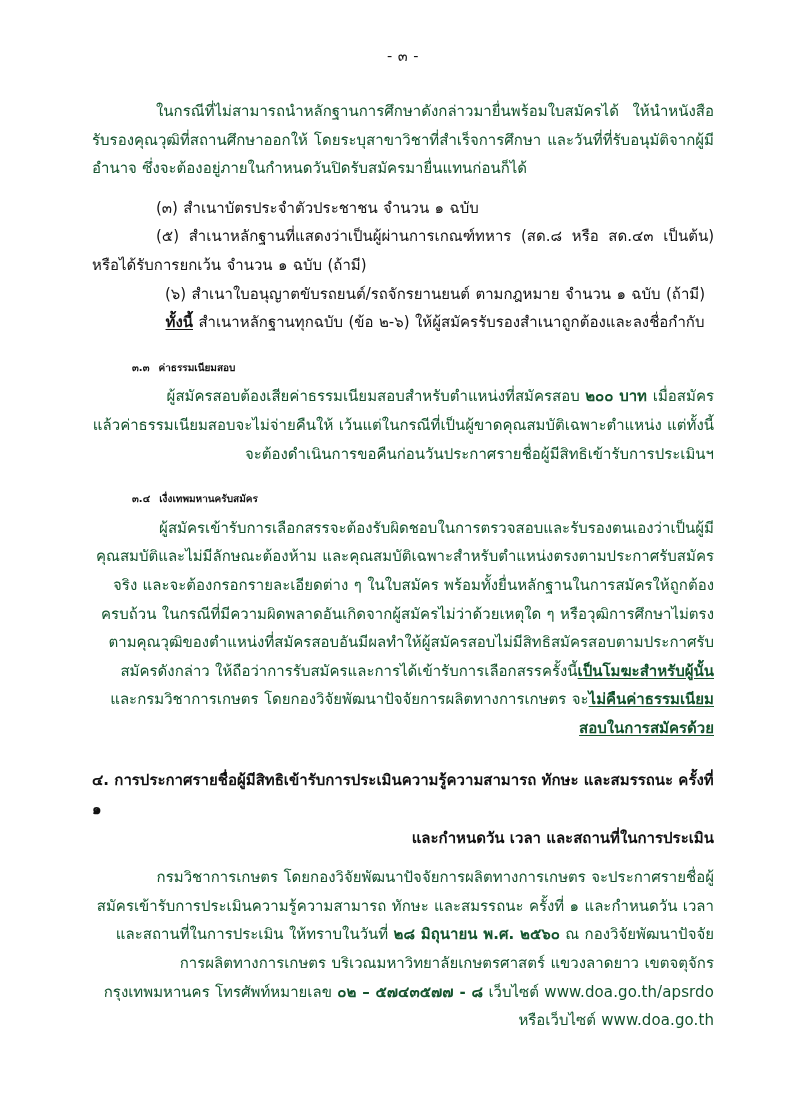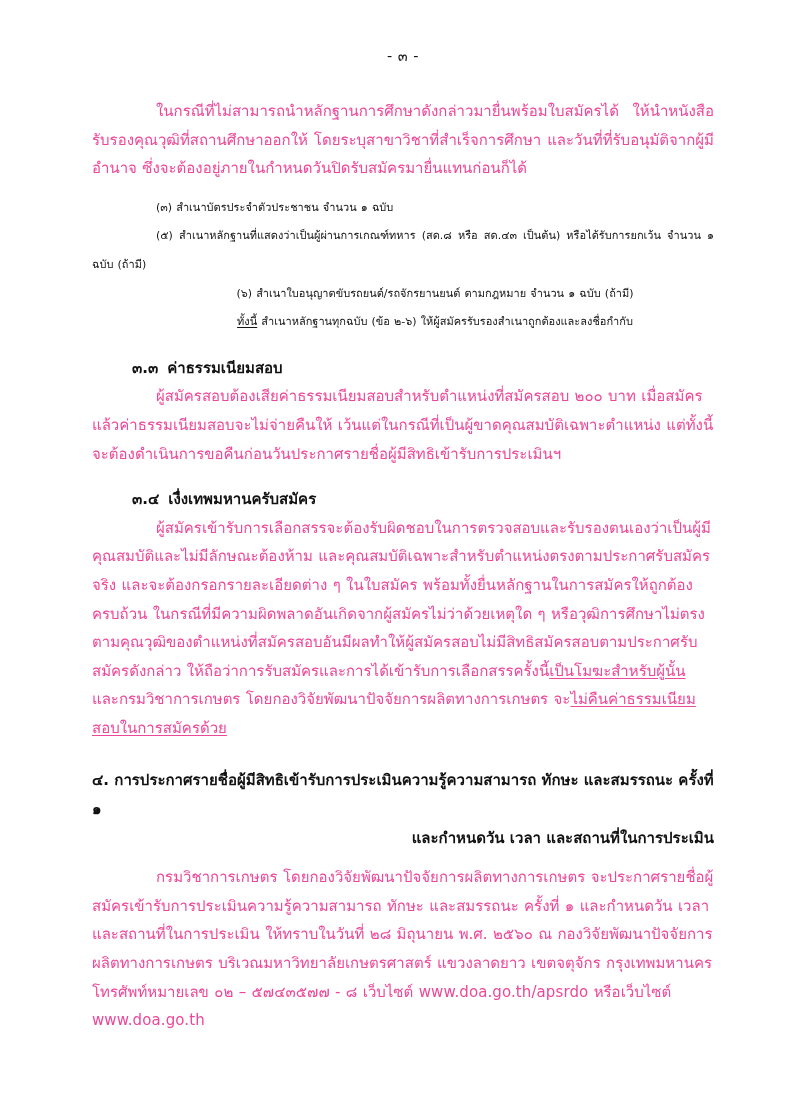--- a/index.html
+++ b/index.html
@@ -33,39 +33,39 @@
     margin: 0 0 30px 0;
     color: #141414;
   }
   p.para {
     margin: 0;
     font-size: 15px;
     line-height: 28.6px;
     text-align: justify;
     text-justify: inter-word;
     text-indent: 64px;
-    color: #ec4899;
+    color: #14532d;
     word-spacing: 0.6px;
   }
-  p.para.lastline-left { text-align: left; }
+  p.para.lastline-left { text-align: right; }
 
   .list-item {
     margin: 0;
-    font-size: 11px;
+    font-size: 15px;
     line-height: 28.6px;
     text-align: justify;
     text-indent: 64px;
     color: #141414;
     word-spacing: 0.6px;
   }
   .list-item.wrap-left { text-align: center; }
 
   .section-head {
     margin: 0;
-    font-size: 15px;
+    font-size: 10px;
     line-height: 28.6px;
     font-weight: bold;
     color: #111;
     text-indent: 40px;
   }
   .section-head .num { margin-right: 9px; }
 
   .major-head {
     margin: 0;
     font-size: 15px;
@@ -74,21 +74,21 @@
     color: #111;
     text-align: left;
   }
   .major-head .line2 { display: block; text-align: right; }
 
   .spacer-sm { height: 11px; }
   .spacer-md { height: 17px; }
   .spacer-lg { height: 24px; }
 
   .u { text-decoration: underline; text-underline-offset: 2px; }
-  .b { font-weight: normal; }
+  .b { font-weight: bold; }
   .url { font-family: "DejaVu Sans", sans-serif; letter-spacing: 0.1px; }
 </style>
 </head>
 <body>
 
 <div class="page">
   <div class="sheet">
 
     <div class="page-number">- ๓ -</div>
 

